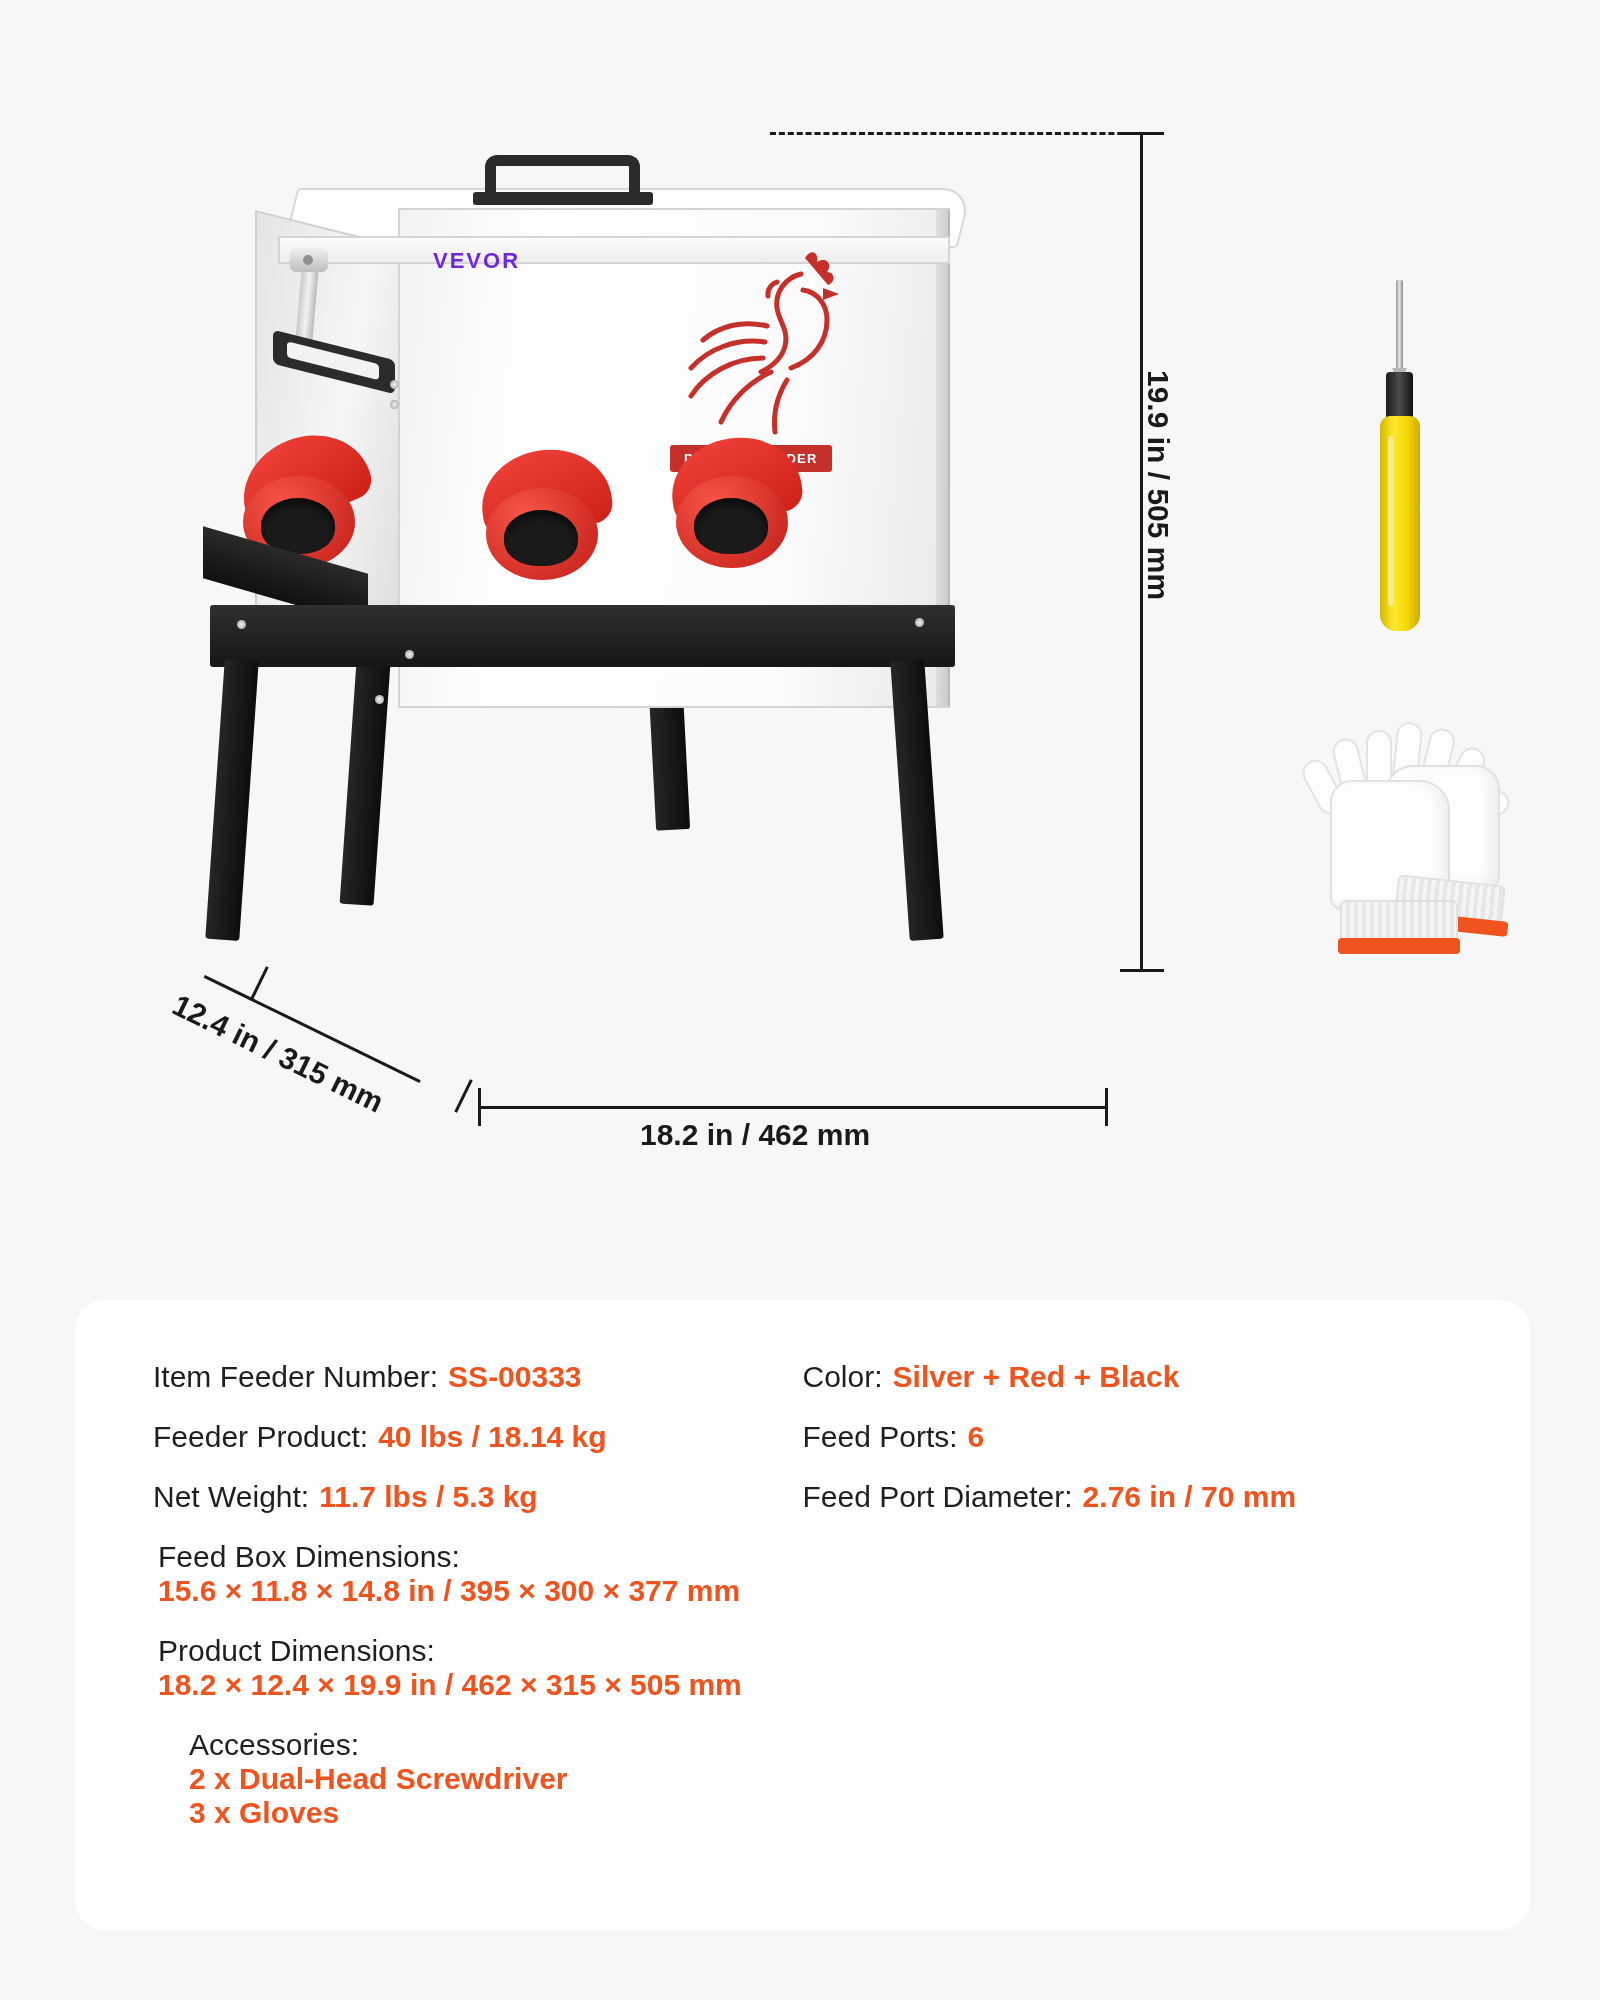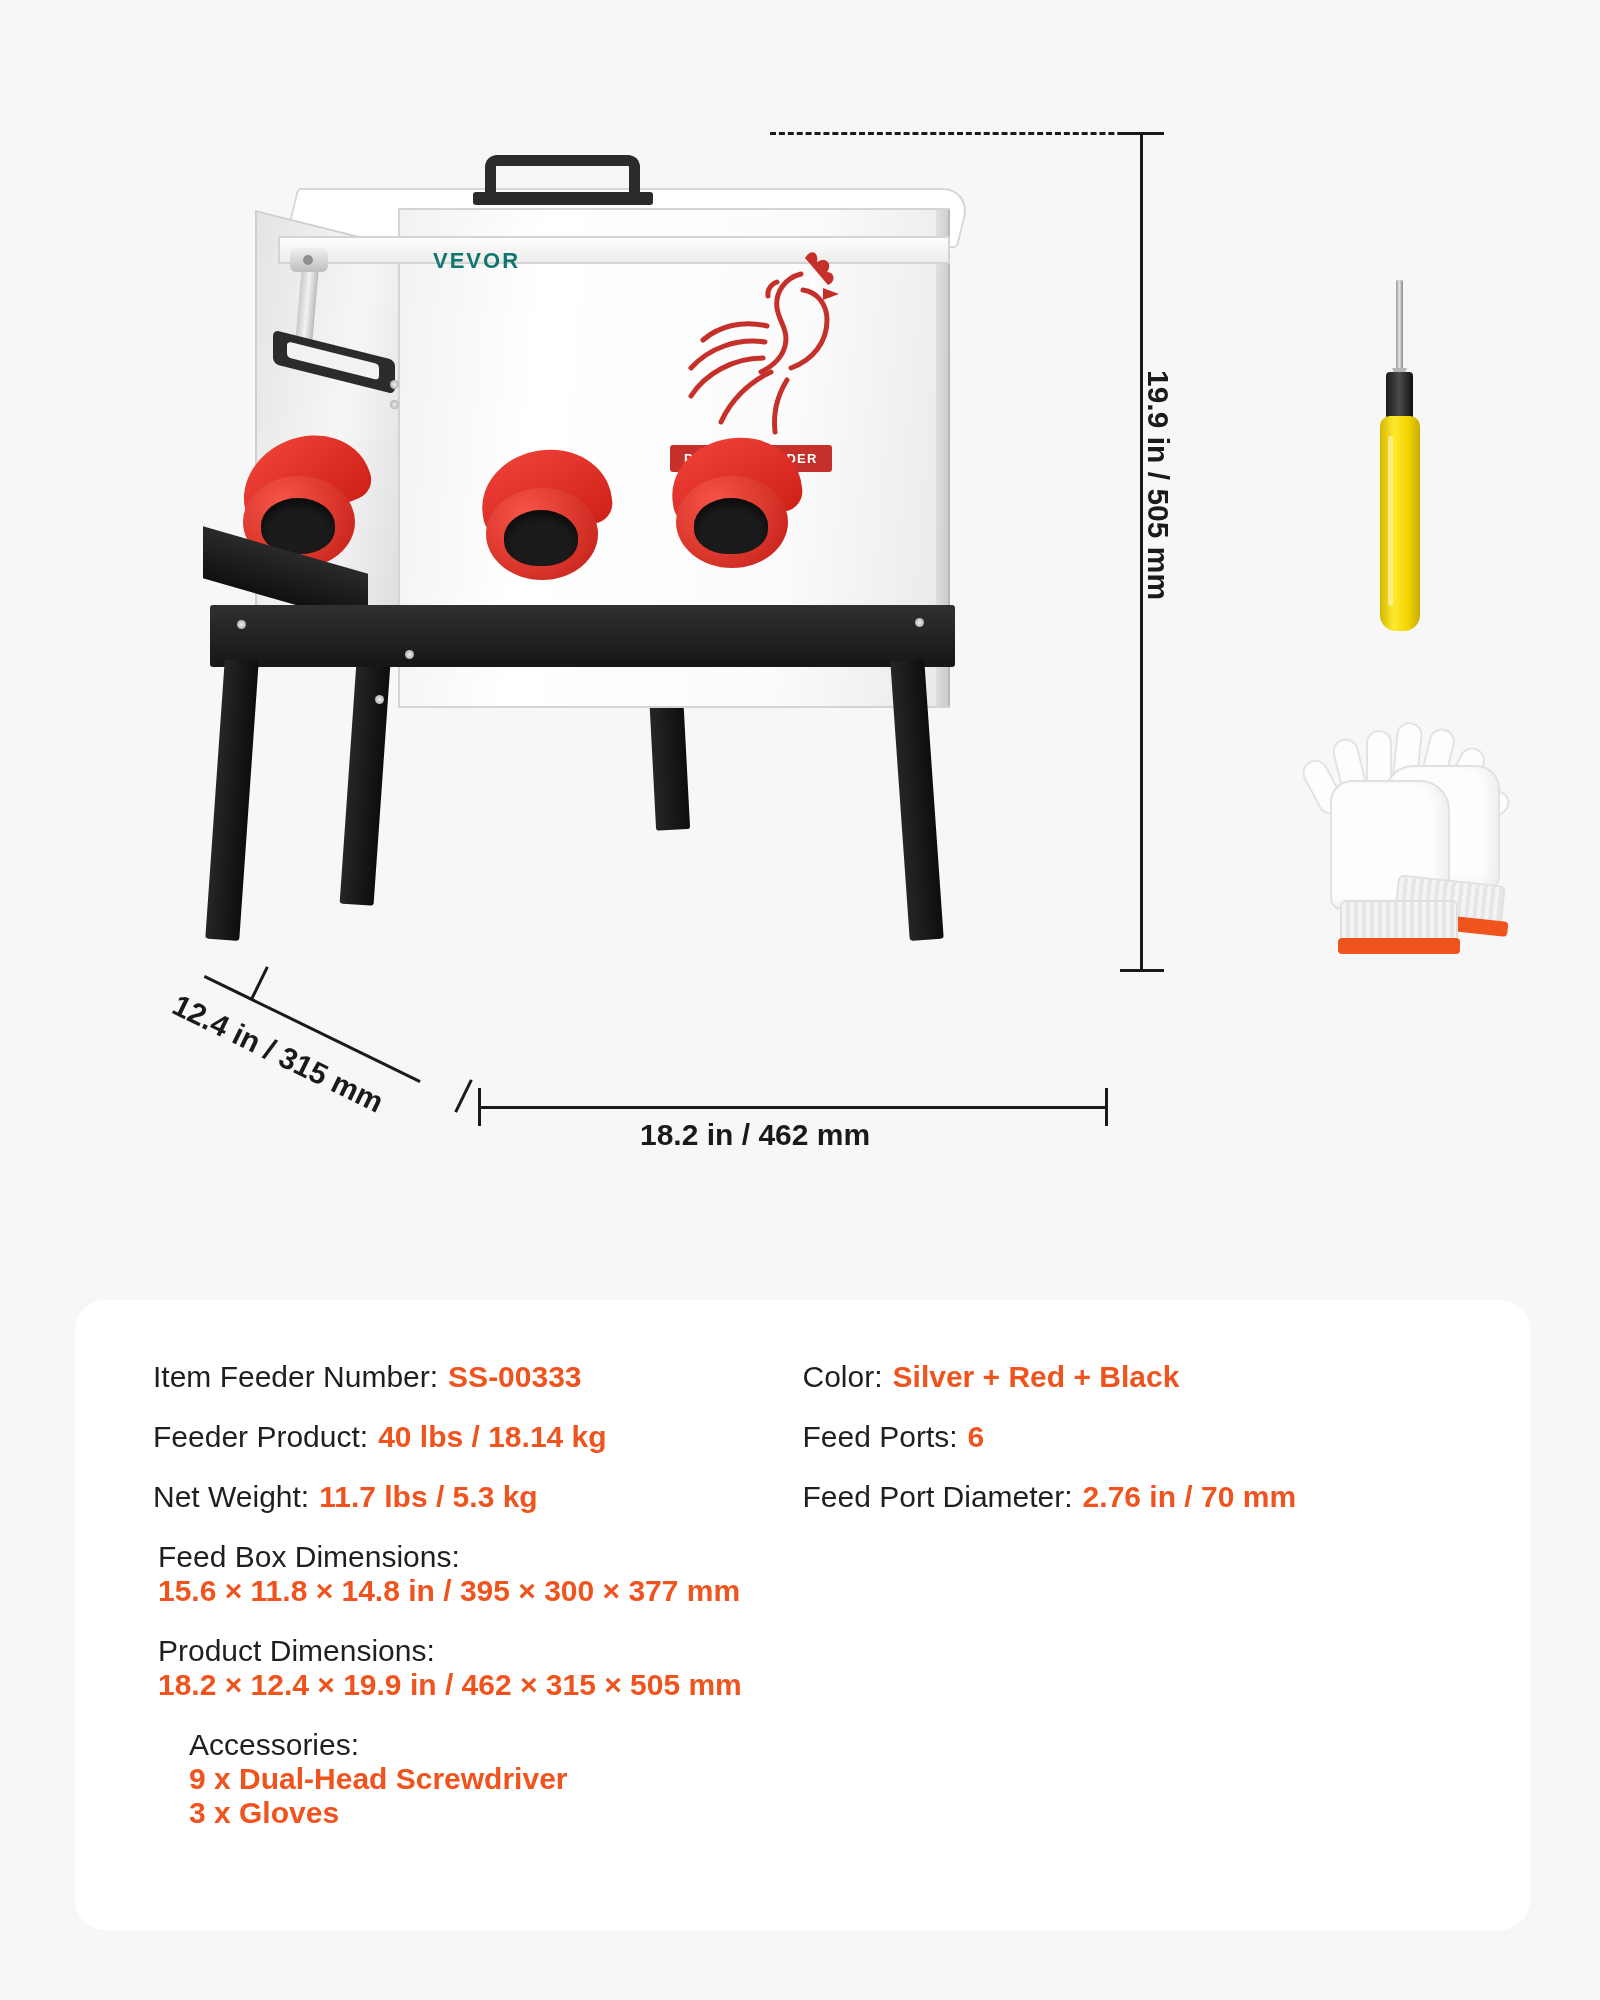--- a/index.html
+++ b/index.html
@@ -64,21 +64,21 @@
     background: linear-gradient(95deg, #f2f2f2, #ffffff 25%, #fbfbfb 70%, #e9e9e9);
     border: 2px solid #d4d4d4;
   }
   .front-panel:after {
     content: ""; position: absolute; right: -2px; top: 0; width: 14px; height: 100%;
     background: linear-gradient(90deg, rgba(0,0,0,.06), rgba(0,0,0,.14));
   }
 
   .vevor-logo {
     position: absolute; left: 178px; top: 98px;
-    font-size: 22px; font-weight: bold; letter-spacing: 2px; color: #0f766e;
+    font-size: 22px; font-weight: bold; letter-spacing: 2px; color: #6d28d9;
   }
 
   .rooster { position: absolute; left: 400px; top: 80px; width: 200px; height: 220px; }
   .badge {
     position: absolute; left: 415px; top: 295px;
     background: #c6302a; color: #ffffff;
     font-size: 13px; font-weight: bold; letter-spacing: 1.2px;
     padding: 6px 14px; border-radius: 3px;
   }
 
@@ -386,18 +386,18 @@
       <span class="spec-value">15.6 × 11.8 × 14.8 in / 395 × 300 × 377 mm</span>
     </div>
 
     <div class="spec-row full row-indent-2">
       <span class="spec-label">Product Dimensions:</span>
       <span class="spec-value">18.2 × 12.4 × 19.9 in / 462 × 315 × 505 mm</span>
     </div>
 
     <div class="spec-row full row-indent-3">
       <span class="spec-label">Accessories:</span>
-      <span class="spec-value">9 x Dual-Head Screwdriver</span>
+      <span class="spec-value">2 x Dual-Head Screwdriver</span>
       <span class="spec-value gap">3 x Gloves</span>
     </div>
 
   </div>
 </div>
 
 </body></html>

